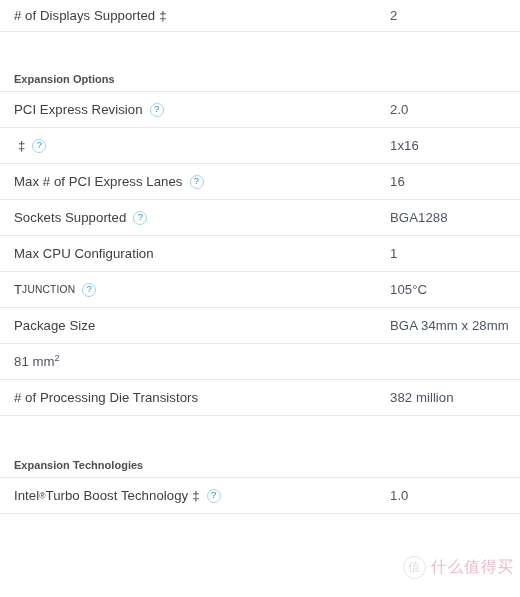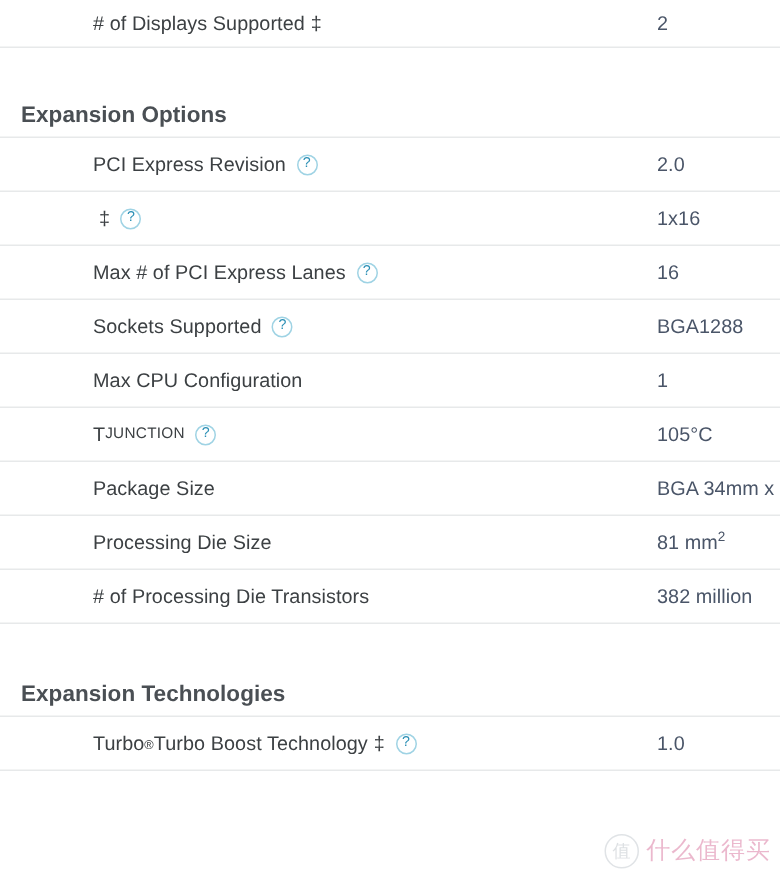--- a/index.html
+++ b/index.html
@@ -34,21 +34,20 @@
   }
 
   .spec-label {
     flex: 0 0 376px;
     font-size: 13.2px;
     color: #3c4043;
     letter-spacing: .004em;
     white-space: nowrap;
     display: flex;
     align-items: center;
-    margin-left: 48px;
   }
 
   .spec-value {
     flex: 1 1 auto;
     font-size: 13.2px;
     color: #4a5568;
     letter-spacing: .004em;
     white-space: nowrap;
   }
 
@@ -83,21 +82,21 @@
   }
 
   
   .section-head {
     display: flex;
     align-items: flex-end;
     height: 60px;
     padding: 0 14px 6px 14px;
     box-sizing: border-box;
     border-bottom: 1px solid #e7e9ea;
-    font-size: 15px;
+    font-size: 11px;
     font-weight: bold;
     color: #4a4f54;
     letter-spacing: .002em;
   }
   .section-head.tall {
     height: 62px;
   }
 
   
   .smallcaps-sub {
@@ -221,38 +220,35 @@
   </div>
 
   <div class="spec-row">
     <div class="spec-label">
       <span>Package Size</span>
     </div>
     <div class="spec-value">BGA 34mm x 28mm</div>
   </div>
 
   <div class="spec-row">
-    <div class="spec-label">
-      <span>Processing Die Size</span>
-    </div>
     <div class="spec-value"><span>81 mm</span><sup class="sq">2</sup></div>
   </div>
 
   <div class="spec-row">
     <div class="spec-label">
       <span># of Processing Die Transistors</span>
     </div>
     <div class="spec-value">382 million</div>
   </div>
 
   <div class="section-head tall">Expansion Technologies</div>
 
   <div class="spec-row">
     <div class="spec-label">
-      <span>Turbo</span>
+      <span>Intel</span>
         <sup class="reg">®</sup>
         <span> Turbo Boost Technology</span>
       <span class="dagger">‡</span>
       <span class="help-icon">
           <span>?</span>
         </span>
     </div>
     <div class="spec-value">1.0</div>
   </div>
 

